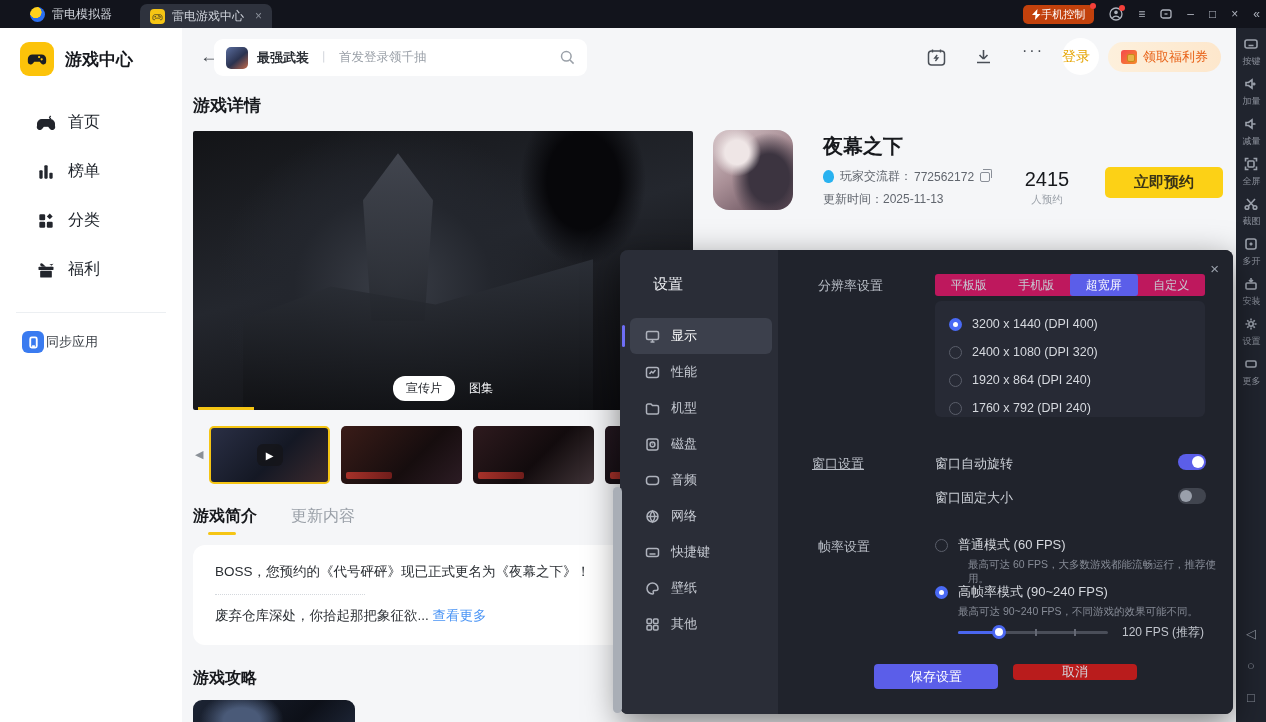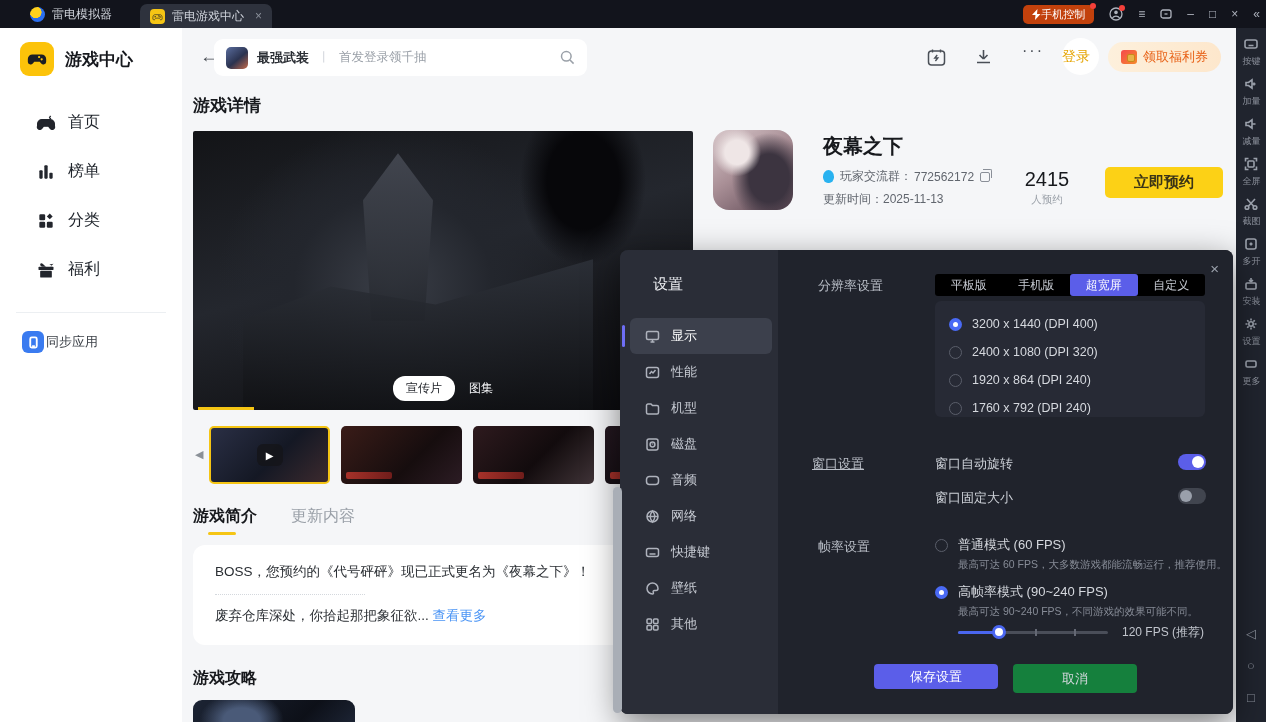--- a/index.html
+++ b/index.html
@@ -132,21 +132,21 @@
   .pnav-item { position:relative; display:flex; align-items:center; gap:11px; height:36px; margin:0 6px 0 10px; padding-left:15px; border-radius:6px; cursor:pointer; }
   .pnav-item svg { width:15px; height:15px; stroke:#aeb2bc; fill:none; stroke-width:1.5; }
   .pnav-item span { font-size:13px; color:#c6cad2; }
   .pnav-item.active { background:#3c404c; }
   .pnav-item.active span { color:#ffffff; }
   .pnav-item.active::before { content:""; position:absolute; left:-8px; top:7px; width:3px; height:22px; border-radius:2px; background:#6e6ef5; }
   .panel-close { position:absolute; right:14px; top:10px; font-size:15px; color:#9aa0ab; cursor:pointer; z-index:3; }
   .panel-body { flex:1; position:relative; background:#20232c; }
 
   .srow-label { position:absolute; font-size:13px; color:#b9bec7; }
-  .res-tabs { position:absolute; left:157px; top:24px; width:270px; height:22px; display:flex; background:#000000; border-radius:3px; overflow:hidden; }
+  .res-tabs { position:absolute; left:157px; top:24px; width:270px; height:22px; display:flex; background:#be185d; border-radius:3px; overflow:hidden; }
   .res-tab { flex:1; display:flex; align-items:center; justify-content:center; font-size:12px; color:#c6cad2; cursor:pointer; }
   .res-tab.active { background:#5b5ee9; color:#fff; border-radius:3px; }
   .res-box { position:absolute; left:157px; top:51px; width:270px; height:116px; background:#272a35; border-radius:6px; padding:9px 0 0 14px; }
   .res-opt { display:flex; align-items:center; gap:10px; height:28px; cursor:pointer; }
   .radio { width:13px; height:13px; border-radius:50%; border:1.5px solid #5a5e6a; flex:none; position:relative; }
   .radio.sel { border:none; background:#4a6af5; }
   .radio.sel::after { content:""; position:absolute; left:4px; top:4px; width:5px; height:5px; border-radius:50%; background:#fff; }
   .res-opt span { font-size:12.5px; color:#d5d8de; }
 
   .toggle { position:absolute; width:28px; height:16px; border-radius:8px; cursor:pointer; }
@@ -162,21 +162,21 @@
   .slider { position:absolute; left:180px; top:375px; width:150px; height:14px; }
   .slider .track { position:absolute; left:0; top:6px; width:100%; height:3px; border-radius:2px; background:#4a4e59; }
   .slider .fill { position:absolute; left:0; top:6px; width:27%; height:3px; border-radius:2px; background:#4a66f0; }
   .slider .tick1, .slider .tick2 { position:absolute; top:4px; width:2px; height:7px; background:#646874; }
   .slider .tick1 { left:51%; } .slider .tick2 { left:77%; }
   .slider .handle { position:absolute; left:calc(27% - 7px); top:0; width:14px; height:14px; border-radius:50%; background:#fff; border:3px solid #4a66f0; cursor:pointer; }
   .fps-value { position:absolute; left:344px; top:374px; font-size:12px; color:#c0c4cc; }
 
   .pbtns { position:absolute; left:0; right:0; top:414px; display:flex; justify-content:center; gap:15px; }
   .btn-save { width:124px; height:25px; background:#5b5ee9; border-radius:4px; color:#fff; font-size:13px; display:flex; align-items:center; justify-content:center; cursor:pointer; }
-  .btn-cancel { width:124px; height:29px; background:#15803d; border-radius:4px; color:#d5d8de; font-size:13px; display:flex; align-items:center; justify-content:center; cursor:pointer; }
+  .btn-cancel { width:124px; height:16px; background:#b91c1c; border-radius:4px; color:#d5d8de; font-size:13px; display:flex; align-items:center; justify-content:center; cursor:pointer; }
 </style>
 </head>
 <body>
 
 <div class="screen">
 
   <div class="titlebar">
     <div class="tab-emu">
       <div class="ld-logo"></div>
       <span class="tab-label">雷电模拟器</span>
@@ -548,21 +548,21 @@
       <span class="ctl-text" style="left:157px; top:205px;">窗口自动旋转</span>
       <div class="toggle on" style="left:400px; top:204px;"></div>
       <span class="ctl-text" style="left:157px; top:239px;">窗口固定大小</span>
       <div class="toggle off" style="left:400px; top:238px;"></div>
 
       <span class="srow-label" style="left:40px; top:288px;">帧率设置</span>
       <div class="fps-opt" style="left:157px; top:286px;">
         <i class="radio"></i>
         <span>普通模式 (60 FPS)</span>
       </div>
-      <div class="fps-desc" style="left:180px; top:308px;">最高可达 60 FPS，大多数游戏都能流畅运行，推荐使用。</div>
+      <div class="fps-desc" style="left:190px; top:308px;">最高可达 60 FPS，大多数游戏都能流畅运行，推荐使用。</div>
       <div class="fps-opt" style="left:157px; top:333px;">
         <i class="radio sel"></i>
         <span>高帧率模式 (90~240 FPS)</span>
       </div>
       <div class="fps-desc" style="left:180px; top:355px;">最高可达 90~240 FPS，不同游戏的效果可能不同。</div>
 
       <div class="slider">
         <i class="track"></i>
           <i class="fill"></i>
           <i class="tick1"></i>

